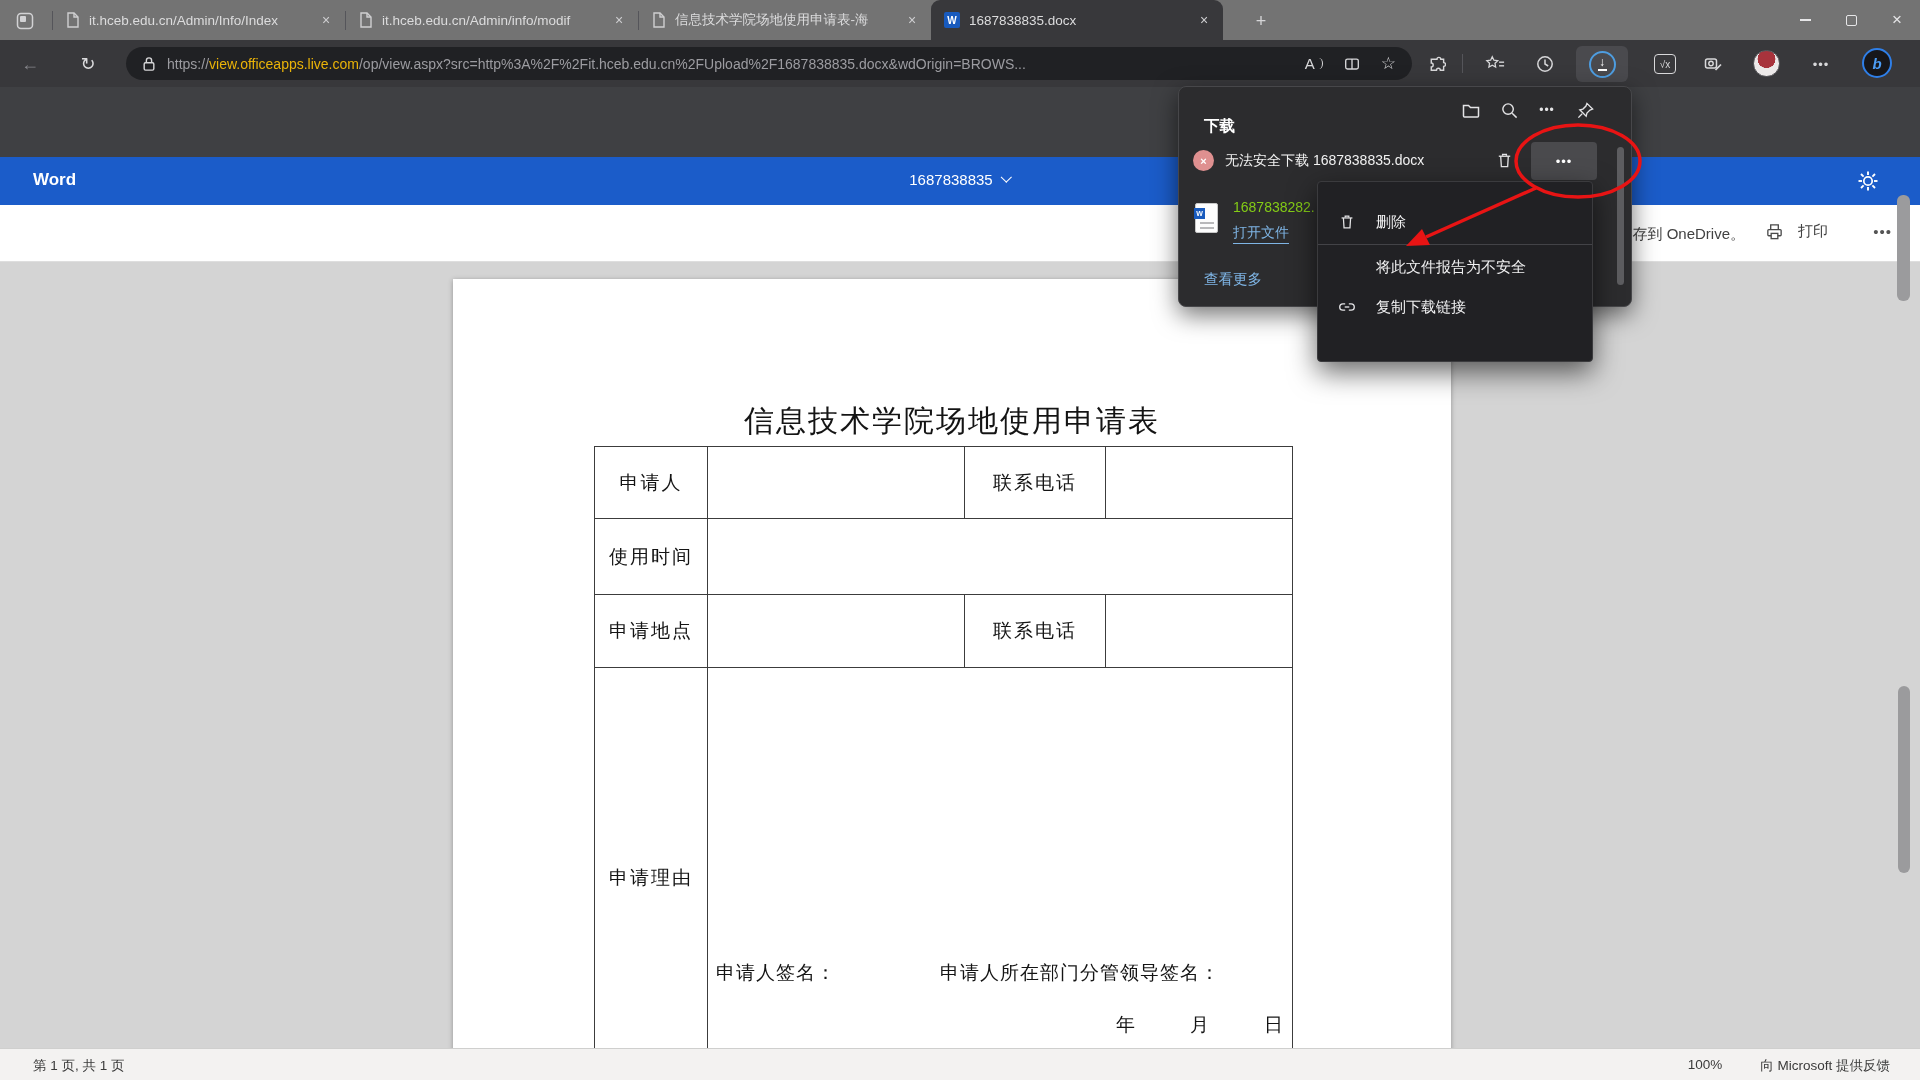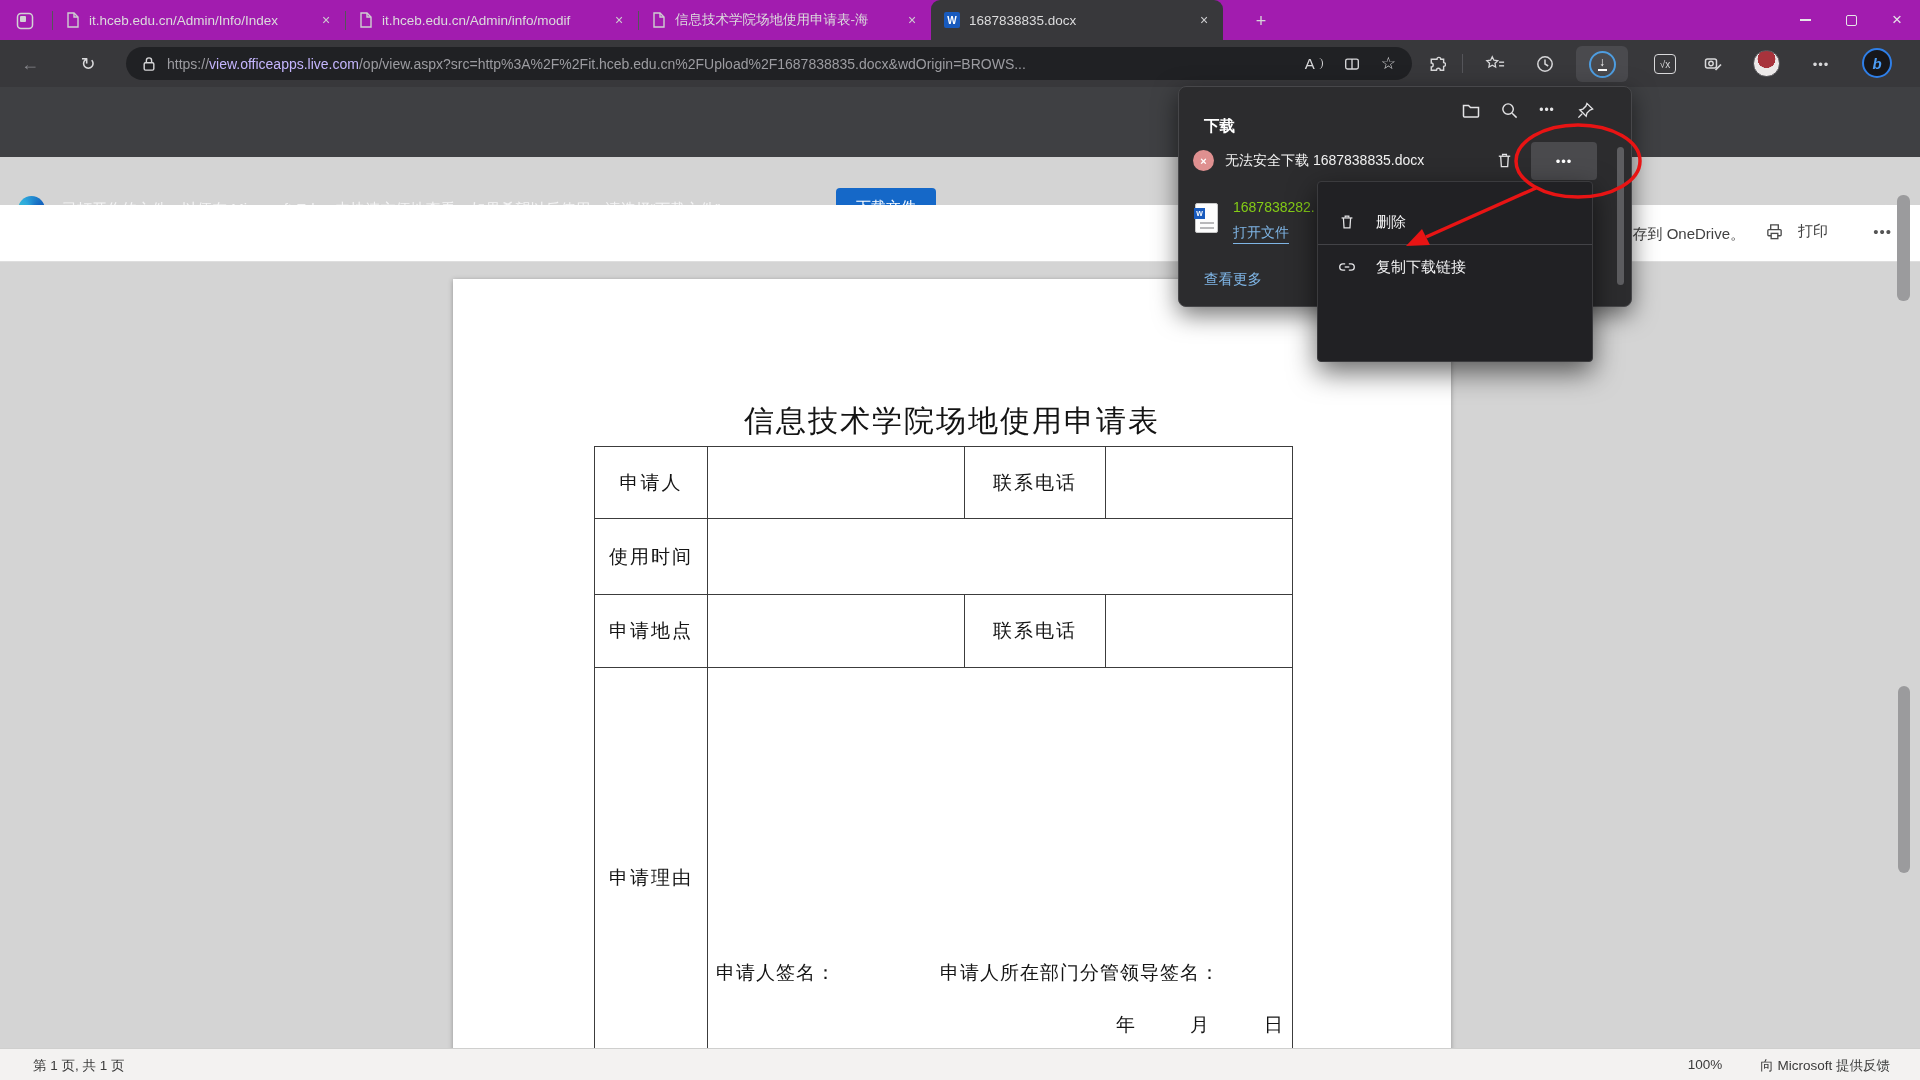--- a/index.html
+++ b/index.html
@@ -1,21 +1,21 @@
 <!DOCTYPE html>
 <html><head>
 <meta charset="utf-8">
 <style>
   * { margin:0; padding:0; box-sizing:border-box; }
   body { font-family:"Liberation Sans","DejaVu Sans",sans-serif; background:#000; }
   #root { position:relative; width:1920px; height:1080px; overflow:hidden; background:#d4d4d4; }
   svg { display:block; }
 
   
-  .tabbar { position:absolute; left:0; top:0; width:1920px; height:40px; background:#a21caf; }
+  .tabbar { position:absolute; left:0; top:0; width:1920px; height:40px; background:#737373; }
   .tab-actions { position:absolute; left:12px; top:8px; width:26px; height:26px; display:flex; align-items:center; justify-content:center; border-radius:5px; }
   .tabs { position:absolute; left:52px; top:0; height:40px; display:flex; align-items:center; }
   .tab-sep { width:1px; height:19px; background:#55555a; }
   .tab { width:292px; height:40px; display:flex; align-items:center; padding:0 10px 0 13px; cursor:default; }
   .tab.active { background:#38383b; border-radius:9px 9px 0 0; }
   .tab-title { flex:1; margin-left:9px; font-size:13.5px; color:#dcdcdd; white-space:nowrap; overflow:hidden;
     -webkit-mask-image:linear-gradient(90deg,#000 82%,transparent); mask-image:linear-gradient(90deg,#000 82%,transparent); }
   .tab-close { width:18px; height:18px; display:flex; align-items:center; justify-content:center; color:#cfcfd1; font-size:14px; border-radius:4px; }
   .newtab-btn { position:absolute; left:1248px; top:8px; width:26px; height:26px; display:flex; align-items:center; justify-content:center; color:#d6d6d8; font-size:18px; border-radius:5px; }
   .wincontrols { position:absolute; right:0; top:0; height:40px; display:flex; }
@@ -24,21 +24,21 @@
   .glyph-max { width:11px; height:11px; border:1.4px solid #e6e6e8; border-radius:2px; }
   .winbtn.close { font-size:17px; }
   .wordsq { background:#185abd; color:#fff; font-weight:bold; display:flex; align-items:center; justify-content:center; border-radius:2px; }
   .wordsq.s16 { width:16px; height:16px; font-size:10px; }
 
   
   .addressbar { position:absolute; left:0; top:40px; width:1920px; height:47px; background:#38383b; }
   .nav-ico { position:absolute; top:8px; width:32px; height:32px; display:flex; align-items:center; justify-content:center; border-radius:5px; font-size:18px; }
   .urlpill { position:absolute; left:126px; top:7px; width:1286px; height:33px; border-radius:17px; background:#202124; display:flex; align-items:center; padding:0 16px; }
   .urltext { flex:1; font-size:14px; white-space:nowrap; overflow:hidden; color:#9c9ca1; }
-  .urltext .domain { color:#c4b5fd;text-align:right; }
+  .urltext .domain { color:#eab308;text-align:right; }
   .pill-ico { margin-left:20px; color:#d8d8da; display:flex; align-items:center; }
   .bar-ico { position:absolute; top:9px; width:30px; height:30px; display:flex; align-items:center; justify-content:center; color:#d8d8da; border-radius:5px; }
   .bar-sep { position:absolute; top:14px; width:1px; height:19px; background:#55555a; }
   .dl-active { position:absolute; left:1576px; top:6px; width:52px; height:36px; background:#4a4a4e; border-radius:6px; display:flex; align-items:center; justify-content:center; }
   .dl-ring { width:27px; height:27px; border:2.6px solid #4e9de0; border-radius:50%; display:flex; flex-direction:column; align-items:center; justify-content:center; color:#fff; }
   .dl-ring .arr { font-size:12px; line-height:10px; font-weight:bold; }
   .dl-ring .bar { width:9px; height:1.8px; background:#fff; margin-top:1.5px; }
   .mathbox { width:22px; height:20px; border:1.5px solid #d8d8da; border-radius:4px; font-size:10px; color:#d8d8da; display:flex; align-items:center; justify-content:center; }
   .avatar { position:absolute; left:1753px; top:10px; width:27px; height:27px; border-radius:50%;
     background:radial-gradient(circle at 50% 32%, #a8333c 0 42%, #ece9e9 43%); border:1px solid #5a5a5e; }
@@ -227,20 +227,42 @@
     <div class="bingbtn">b</div>
   </div>
 
   <div class="notifbar">
     <div class="edgelogo"></div>
     <div class="notif-msg">已打开你的文件，以便在 Microsoft Edge 中快速方便地查看。如果希望以后使用，请选择“下载文件”。</div>
     <div class="notif-btn">下载文件</div>
     <div class="notif-close">×</div>
   </div>
 
+  <div class="wordbar">
+    <div class="wordbar-app">Word</div>
+    <div class="wordbar-doc">
+      <span>1687838835</span>
+      <span class="chev"></span>
+    </div>
+    <div class="gearbtn">
+      <svg width="24" height="24" viewBox="0 0 24 24">
+        <circle cx="12" cy="12" r="4.2" fill="none" stroke="#fff" stroke-width="1.7"></circle>
+        <g stroke="#fff" stroke-width="1.9">
+          <line x1="12" y1="2.5" x2="12" y2="6"></line>
+            <line x1="12" y1="18" x2="12" y2="21.5"></line>
+          <line x1="2.5" y1="12" x2="6" y2="12"></line>
+            <line x1="18" y1="12" x2="21.5" y2="12"></line>
+          <line x1="5" y1="5" x2="7.6" y2="7.6"></line>
+            <line x1="16.4" y1="16.4" x2="19" y2="19"></line>
+          <line x1="19" y1="5" x2="16.4" y2="7.6"></line>
+            <line x1="7.6" y1="16.4" x2="5" y2="19"></line>
+        </g>
+      </svg>
+    </div>
+  </div>
 
   <div class="doctoolbar">
     <div class="save1d">保存到 OneDrive。</div>
     <div class="printgrp">
       <svg width="19" height="19" viewBox="0 0 20 20">
         <path d="M6 8V3h8v5" fill="none" stroke="#4a4a4a" stroke-width="1.4"></path>
         <rect x="3" y="8" width="14" height="6.5" rx="1" fill="none" stroke="#4a4a4a" stroke-width="1.4"></rect>
         <rect x="6.5" y="12" width="7" height="5.5" fill="#fff" stroke="#4a4a4a" stroke-width="1.4"></rect>
       </svg>
       <span>打印</span>
@@ -351,20 +373,24 @@
         <svg width="18" height="18" viewBox="0 0 20 20">
           <path d="M8 5V3.5h4V5" fill="none" stroke="#e4e4e6" stroke-width="1.4"></path>
           <line x1="4" y1="5.5" x2="16" y2="5.5" stroke="#e4e4e6" stroke-width="1.4"></line>
           <path d="M6 5.5l.7 11h6.6l.7-11" fill="none" stroke="#e4e4e6" stroke-width="1.4"></path>
         </svg>
       </span>
       <span>删除</span>
     </div>
     <div class="menusep"></div>
     <div class="menuitem">
+      <span class="mi-icon empty"></span>
+      <span>将此文件报告为不安全</span>
+    </div>
+    <div class="menuitem">
       <span class="mi-icon">
         <svg width="20" height="20" viewBox="0 0 22 20">
           <path d="M9 6.5H6.5a3.5 3.5 0 0 0 0 7H9" fill="none" stroke="#e4e4e6" stroke-width="1.5"></path>
           <path d="M13 6.5h2.5a3.5 3.5 0 0 1 0 7H13" fill="none" stroke="#e4e4e6" stroke-width="1.5"></path>
           <line x1="8.5" y1="10" x2="13.5" y2="10" stroke="#e4e4e6" stroke-width="1.5"></line>
         </svg>
       </span>
       <span>复制下载链接</span>
     </div>
   </div>

